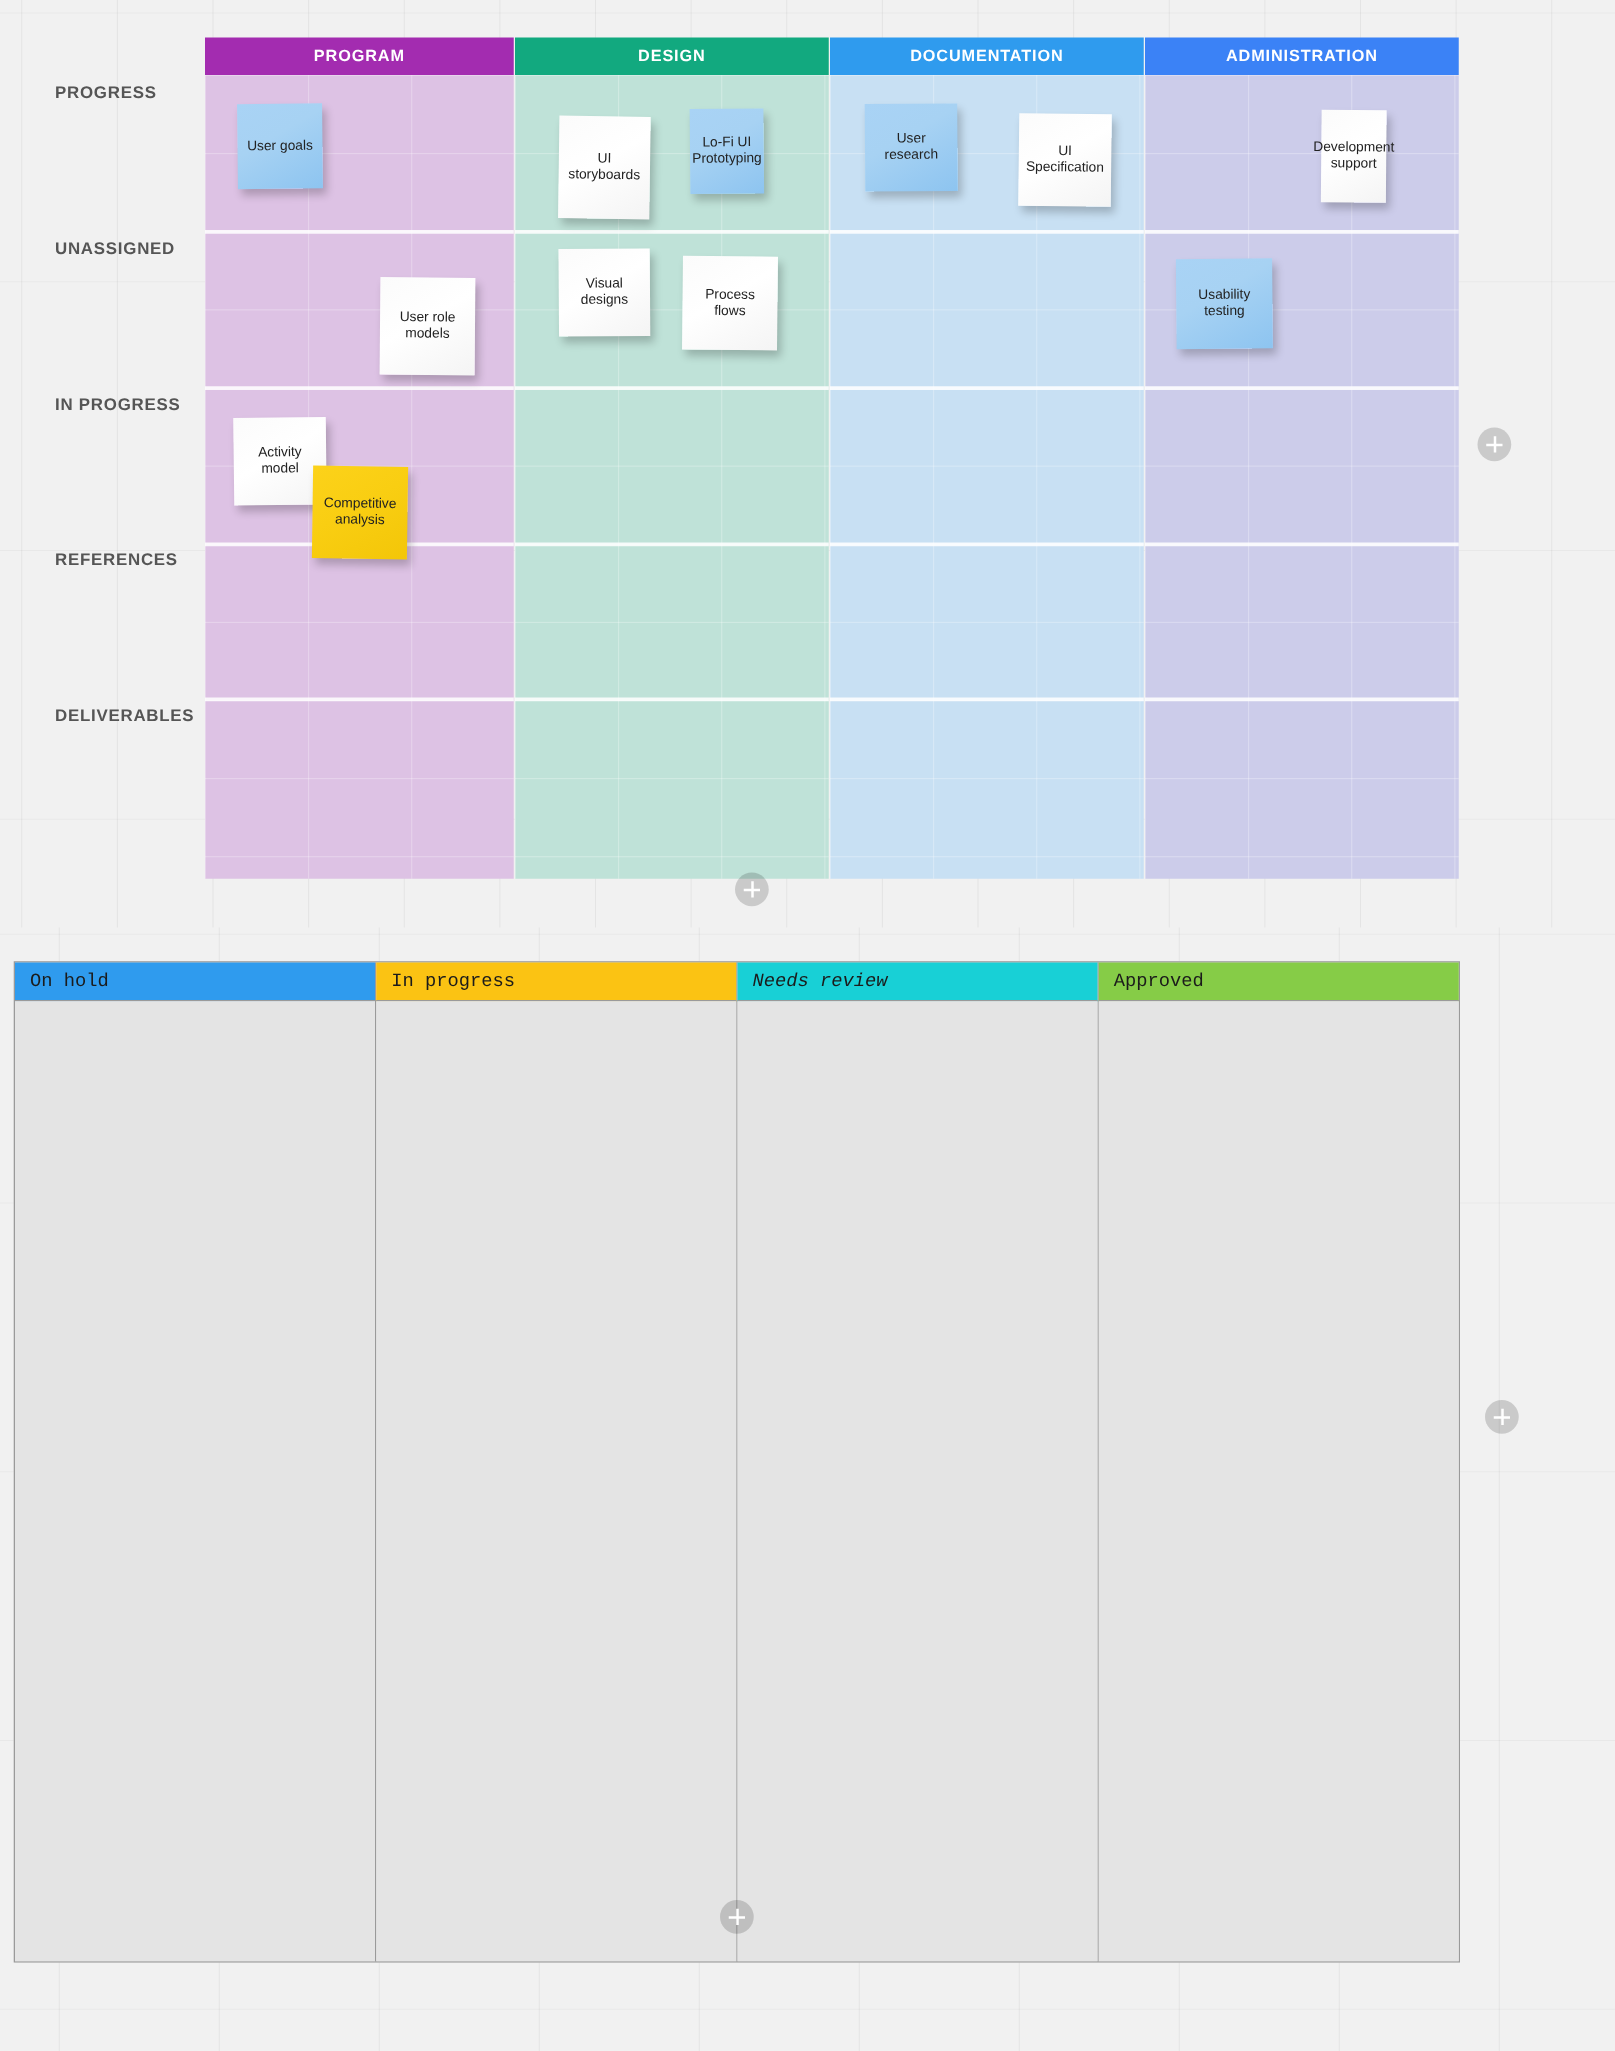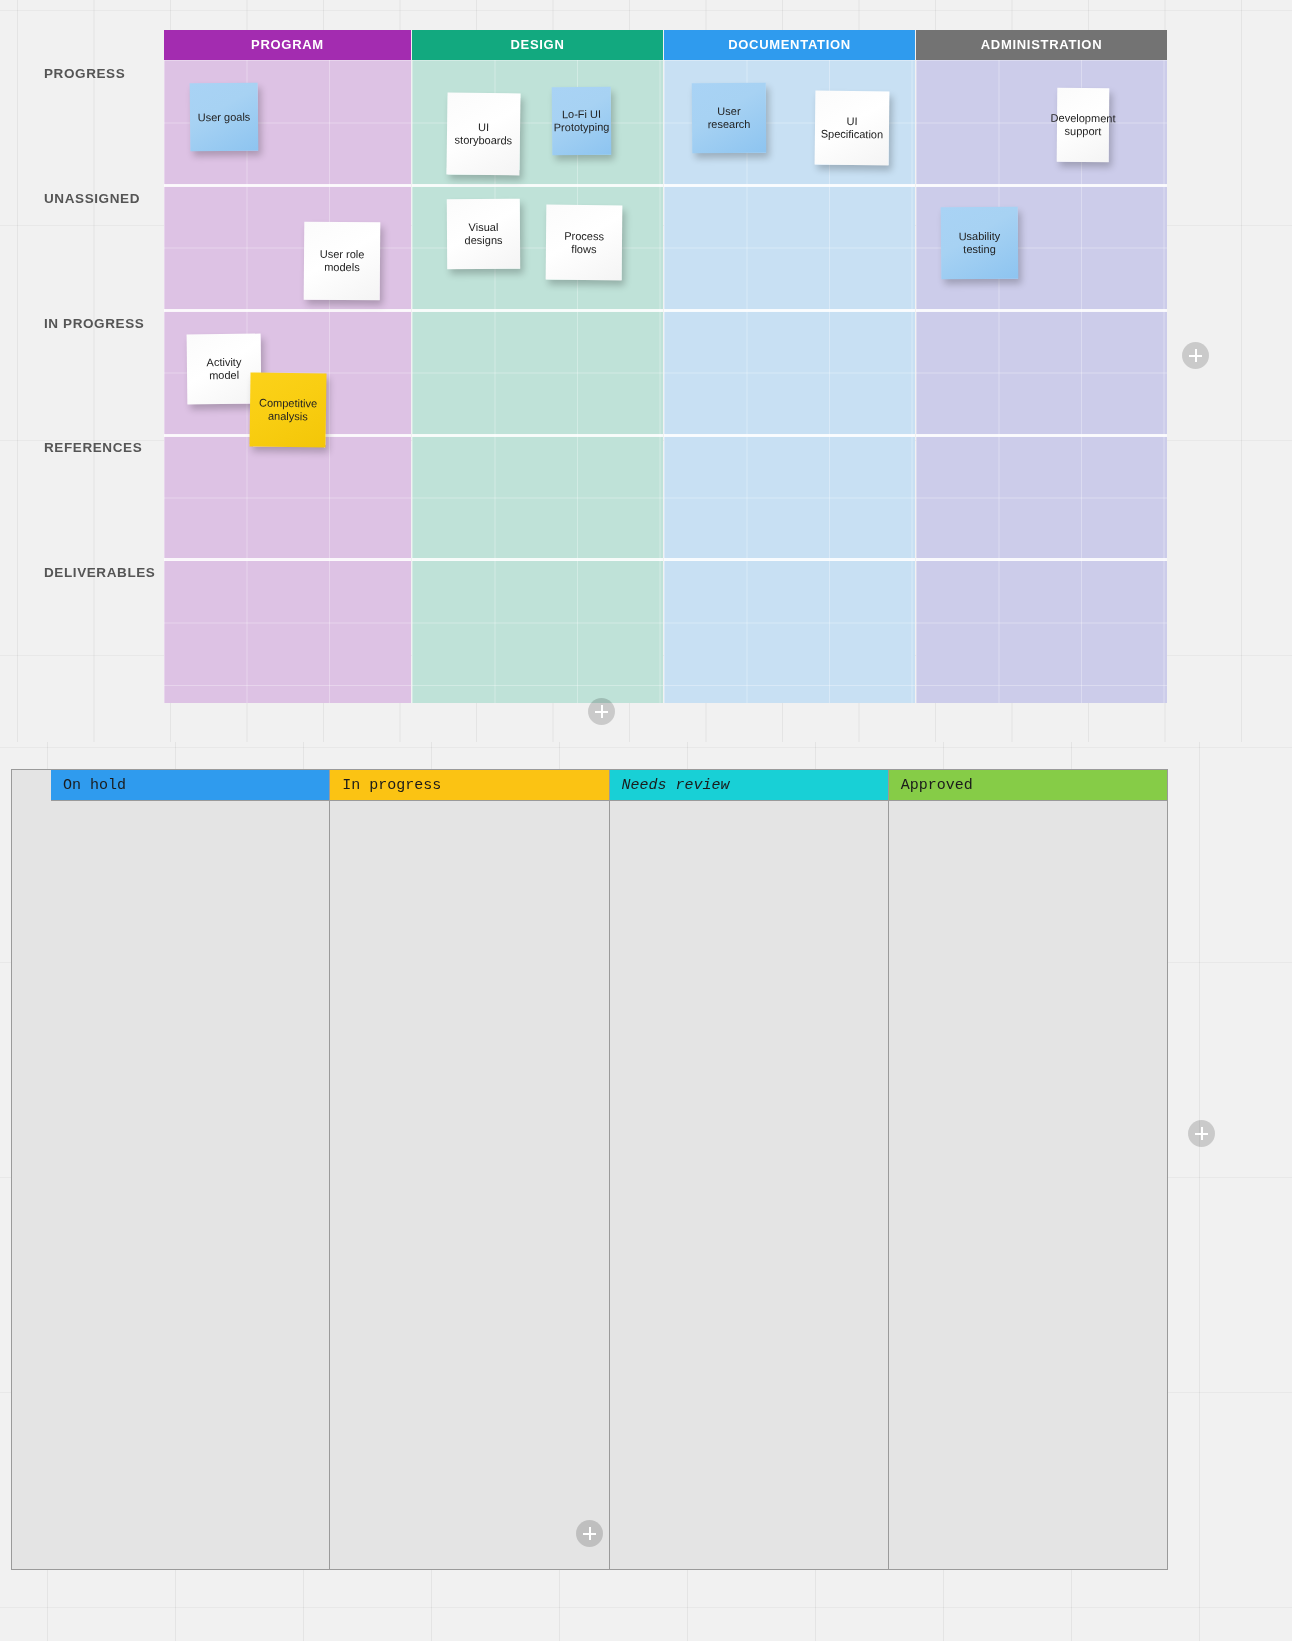--- a/index.html
+++ b/index.html
@@ -95,21 +95,20 @@
   }
   .plus-btn:before{left:7px;top:12.5px;width:13px;height:2px;}
   .plus-btn:after{top:7px;left:12.5px;height:13px;width:2px;}
 
   
   #kanban-board{
     position:absolute;left:11px;top:769px;width:1157px;height:801px;
     z-index:2;display:flex;
     border:1px solid #9a9a9a;box-sizing:border-box;
     background:#e4e4e4;
-    padding-left:39px;
   }
   .kcol{flex:1;display:flex;flex-direction:column;border-right:1px solid #9a9a9a;box-sizing:border-box;}
   .kcol:last-child{border-right:none;}
   .kcol-head{
     height:31px;line-height:31px;padding-left:12px;
     font-family:"Liberation Mono",monospace;
     font-size:15px;color:#1b1b1b;
     box-sizing:border-box;
     border-bottom:1px solid #9a9a9a;
   }
@@ -153,21 +152,21 @@
     <div class="col-head" id="h1" style="background: rgb(18, 169, 127);">DESIGN</div>
     <div class="col-body" id="b1" style="background-color: rgb(191, 226, 216);">
       <div class="rowsep" style="top:124px"></div>
         <div class="rowsep" style="top:249px"></div>
       <div class="rowsep" style="top:374px"></div>
         <div class="rowsep" style="top:498px"></div>
     </div>
   </div>
 
   <div class="col" style="left:916px;width:251px;">
-    <div class="col-head" id="h3" style="background: #737373;">ADMINISTRATION</div>
+    <div class="col-head" id="h3" style="background: #3b82f6;">ADMINISTRATION</div>
     <div class="col-body" id="b3" style="background-color: rgb(204, 204, 234);">
       <div class="rowsep" style="top:124px"></div>
         <div class="rowsep" style="top:249px"></div>
       <div class="rowsep" style="top:374px"></div>
         <div class="rowsep" style="top:498px"></div>
     </div>
   </div>
 
   <div id="notes-layer">
       <div class="note blue" style="left: 190px; top: 83px; width: 68px; height: 68px; transform: rotate(-0.6deg);">

